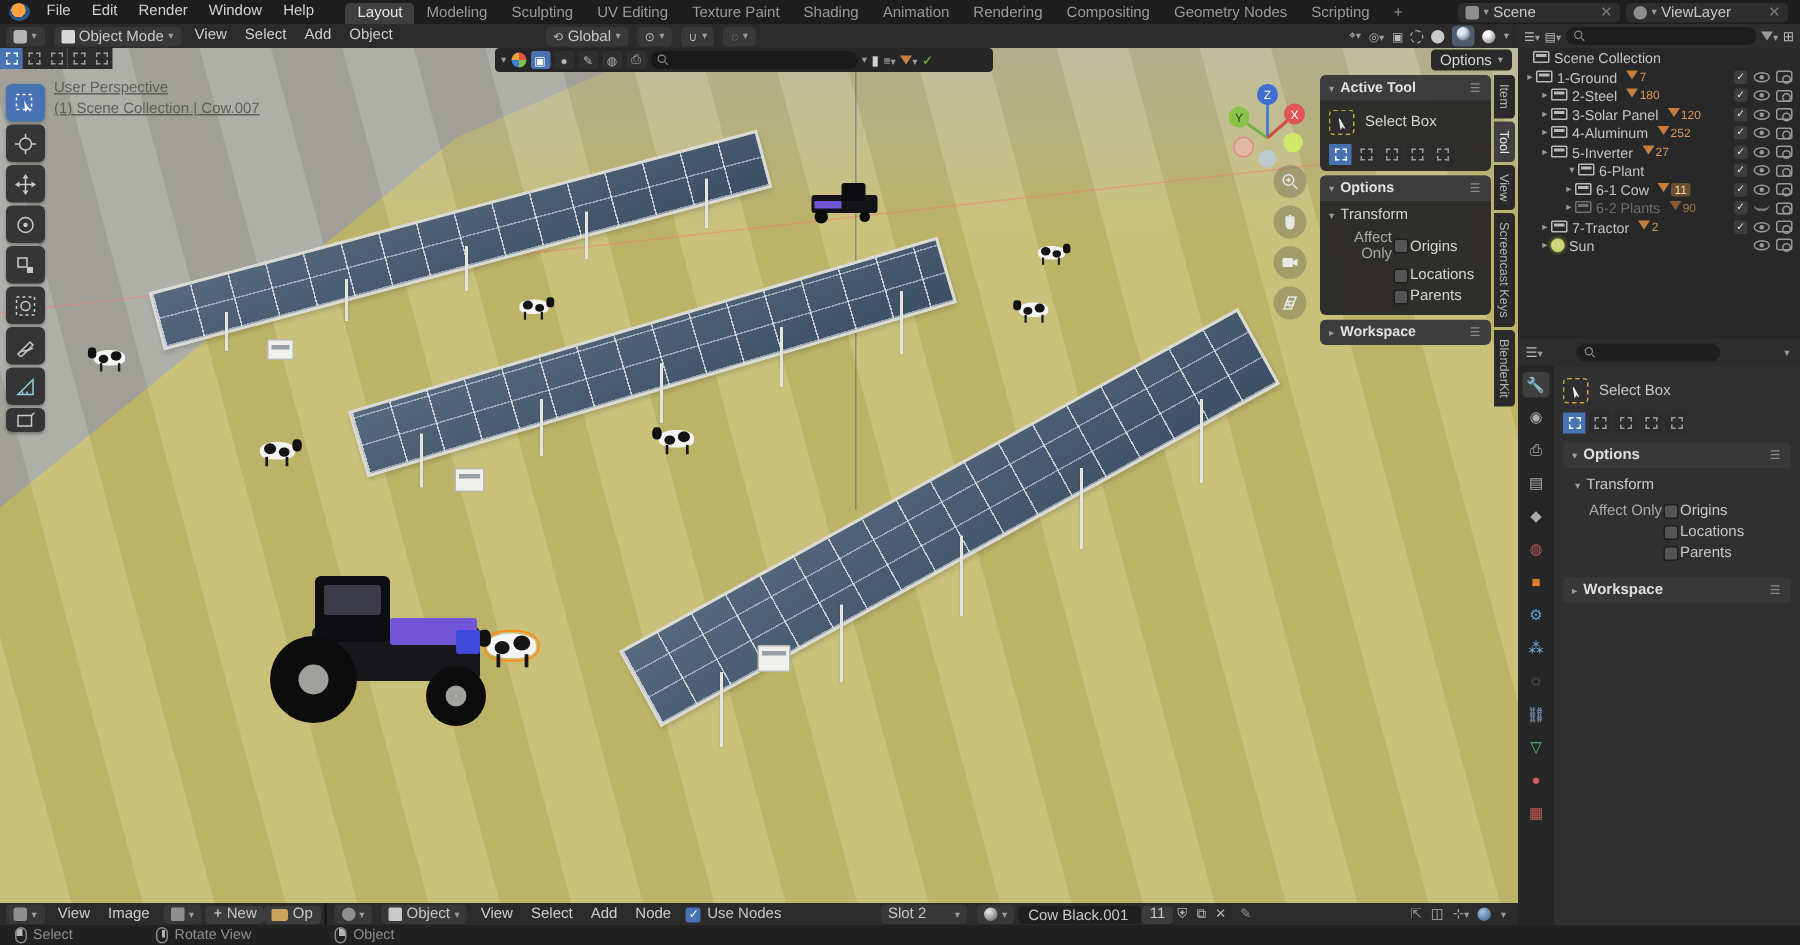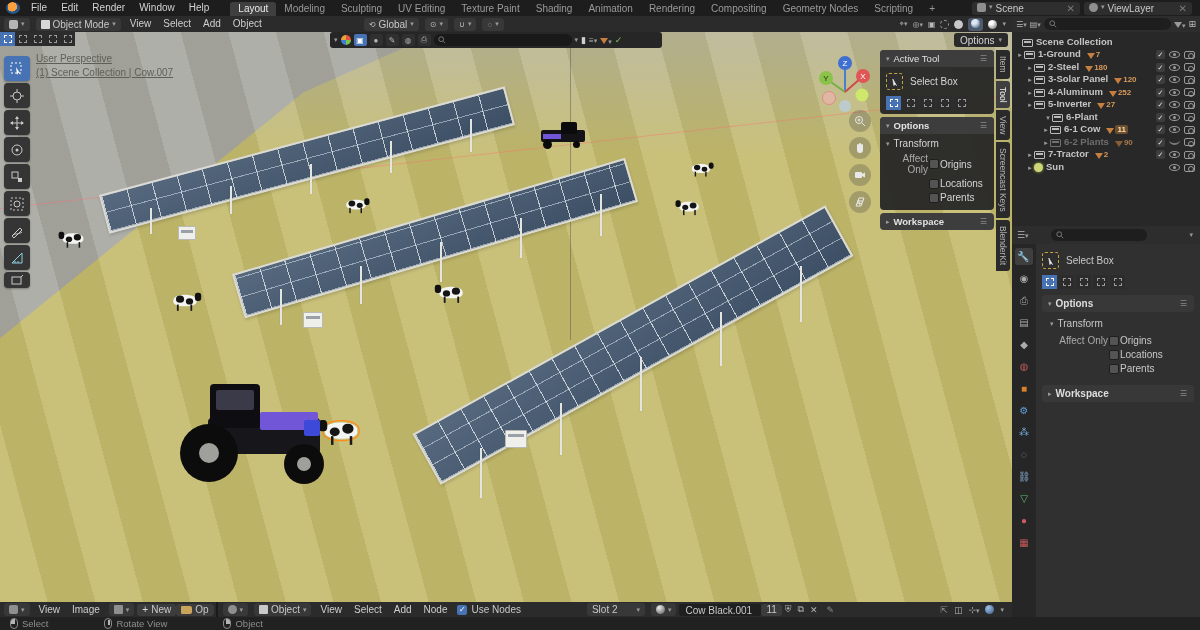--- a/index.html
+++ b/index.html
@@ -7,21 +7,21 @@
   .abs { position:absolute; }
   body { position:relative; font-size:10px; color:#c8c8c8; -webkit-font-smoothing:antialiased; }
 
   
   #topbar { left:0; top:0; width:1200px; height:16px; background:#1d1d1d; display:flex; align-items:center; z-index:50; }
   .tb-menu { padding:0 7px; color:#d2d2d2; font-size:10px; line-height:16px; cursor:default; }
   .ws-tab { padding:0 8px; color:#9a9a9a; font-size:10px; line-height:14px; border-radius:3px 3px 0 0; margin-top:2px; }
   .ws-tab.active { background:#3f3f3f; color:#e8e8e8; }
   .logo { width:14px; height:12px; margin:0 4px 0 6px; border-radius:50%; background:radial-gradient(circle at 45% 40%, #ff9f3d 0 44%, #265787 46% 100%); }
   .tb-right { margin-left:auto; display:flex; align-items:center; gap:4px; padding-right:8px; }
-  .pill { background:#2e2e2e; border-radius:3px; display:flex; align-items:flex-start; gap:3px; padding:1px 5px; height:13px; }
+  .pill { background:#2e2e2e; border-radius:3px; display:flex; align-items:center; gap:3px; padding:1px 5px; height:13px; }
   .mini-ic { width:9px; height:9px; background:#8f8f8f; display:inline-block; border-radius:2px; }
   .chev { font-size:7px; color:#9a9a9a; }
 
   
   #viewport { left:0; top:16px; width:1012px; height:586px; background:#c3ba6c; overflow:hidden; }
   #vp-header { left:0; top:0; width:1012px; height:16px; background:#2b2b2b; display:flex; align-items:center; z-index:30; }
   .hdr-item { padding:0 6px; color:#cfcfcf; line-height:16px; }
   .hdr-pill { background:#383838; border-radius:3px; height:13px; display:flex; align-items:center; gap:3px; padding:0 5px; margin:0 3px; }
   .sph { width:9px; height:9px; border-radius:50%; border:1px solid #9a9a9a; display:inline-block; }
   .sph.solid { background:#c9c9c9; border-color:#c9c9c9; }
@@ -99,21 +99,21 @@
   .vtab { writing-mode:vertical-rl; background:#2a2a2a; color:#b5b5b5; font-size:8.5px; padding:6px 2px; border-radius:0 3px 3px 0; margin-bottom:2px; text-align:center; }
   .vtab.active { background:#3f3f3f; color:#eee; }
 
   
   #gizmo { left:816px; top:36px; z-index:21; }
 
   
   #outliner { left:1012px; top:16px; width:188px; height:210px; background:#282828; z-index:40; }
   #ol-header { left:0; top:0; width:188px; height:16px; background:#2d2d2d; display:flex; align-items:center; gap:3px; padding:0 4px; }
   .search-pill { background:#1e1e1e; border-radius:7px; height:12px; flex:1; display:flex; align-items:center; padding:0 5px; gap:3px; }
-  .ol-row { display:flex; align-items:flex-end; height:12.5px; padding-left:4px; color:#c4c4c4; font-size:9.5px; white-space:nowrap;font-weight:bold; }
+  .ol-row { display:flex; align-items:flex-start; height:12.5px; padding-left:4px; color:#c4c4c4; font-size:9.5px; white-space:nowrap; }
   .ol-row .lbl { margin-left:3px; }
   .ol-row.dim .lbl { color:#6e6e6e; }
   .tri { font-size:7px; color:#9a9a9a; width:8px; display:inline-block; text-align:center; }
   .coll-ic { width:11px; height:8px; border:1px solid #b9b9b9; border-radius:1px; position:relative; display:inline-block; }
   .coll-ic::before { content:""; position:absolute; left:1px; right:1px; top:1px; height:2px; background:#b9b9b9; }
   .funnel { width:0; height:0; border-left:4px solid transparent; border-right:4px solid transparent; border-top:6px solid #c77f3f; display:inline-block; margin-left:6px; }
   .cnt { color:#d89a5d; font-size:8px; margin-left:1px; }
   .cnt.selbadge { background:#6a5030; border-radius:2px; padding:0 2px; color:#ffd9a8; }
   .ol-ctrl { margin-left:auto; display:flex; align-items:center; gap:4px; padding-right:5px; }
   .olcb { width:9px; height:9px; background:#3d3d3d; border-radius:2px; color:#e6e6e6; font-size:7px; line-height:9px; text-align:center; }
@@ -487,21 +487,21 @@
           <line x1="3.7" y1="5" x2="8.9" y2="5" stroke="#e8e8e8"></line>
           <line x1="4.3" y1="4" x2="6" y2="9" stroke="#e8e8e8"></line>
         </svg>
       </div>
   </div>
 
   <div id="npanel" class="abs">
     <div class="np-sec">
       <div class="np-hdr">
         <span class="chev">▾</span>
-          <span style="font-weight:normal">Active Tool</span>
+          <span style="font-weight:bold">Active Tool</span>
           <span class="gridlines">☰</span>
       </div>
       <div class="np-body">
         <div style="display:flex;align-items:center;gap:7px;margin:2px 0 6px">
           <span class="tool-thumb">
               <svg width="10" height="10" viewBox="0 0 14 14">
                 <path d="M4 3 L9 12 L7 9.5 L5.5 12 Z" fill="#eee" stroke="#eee"></path>
               </svg>
             </span>
           <span>Select Box</span>

